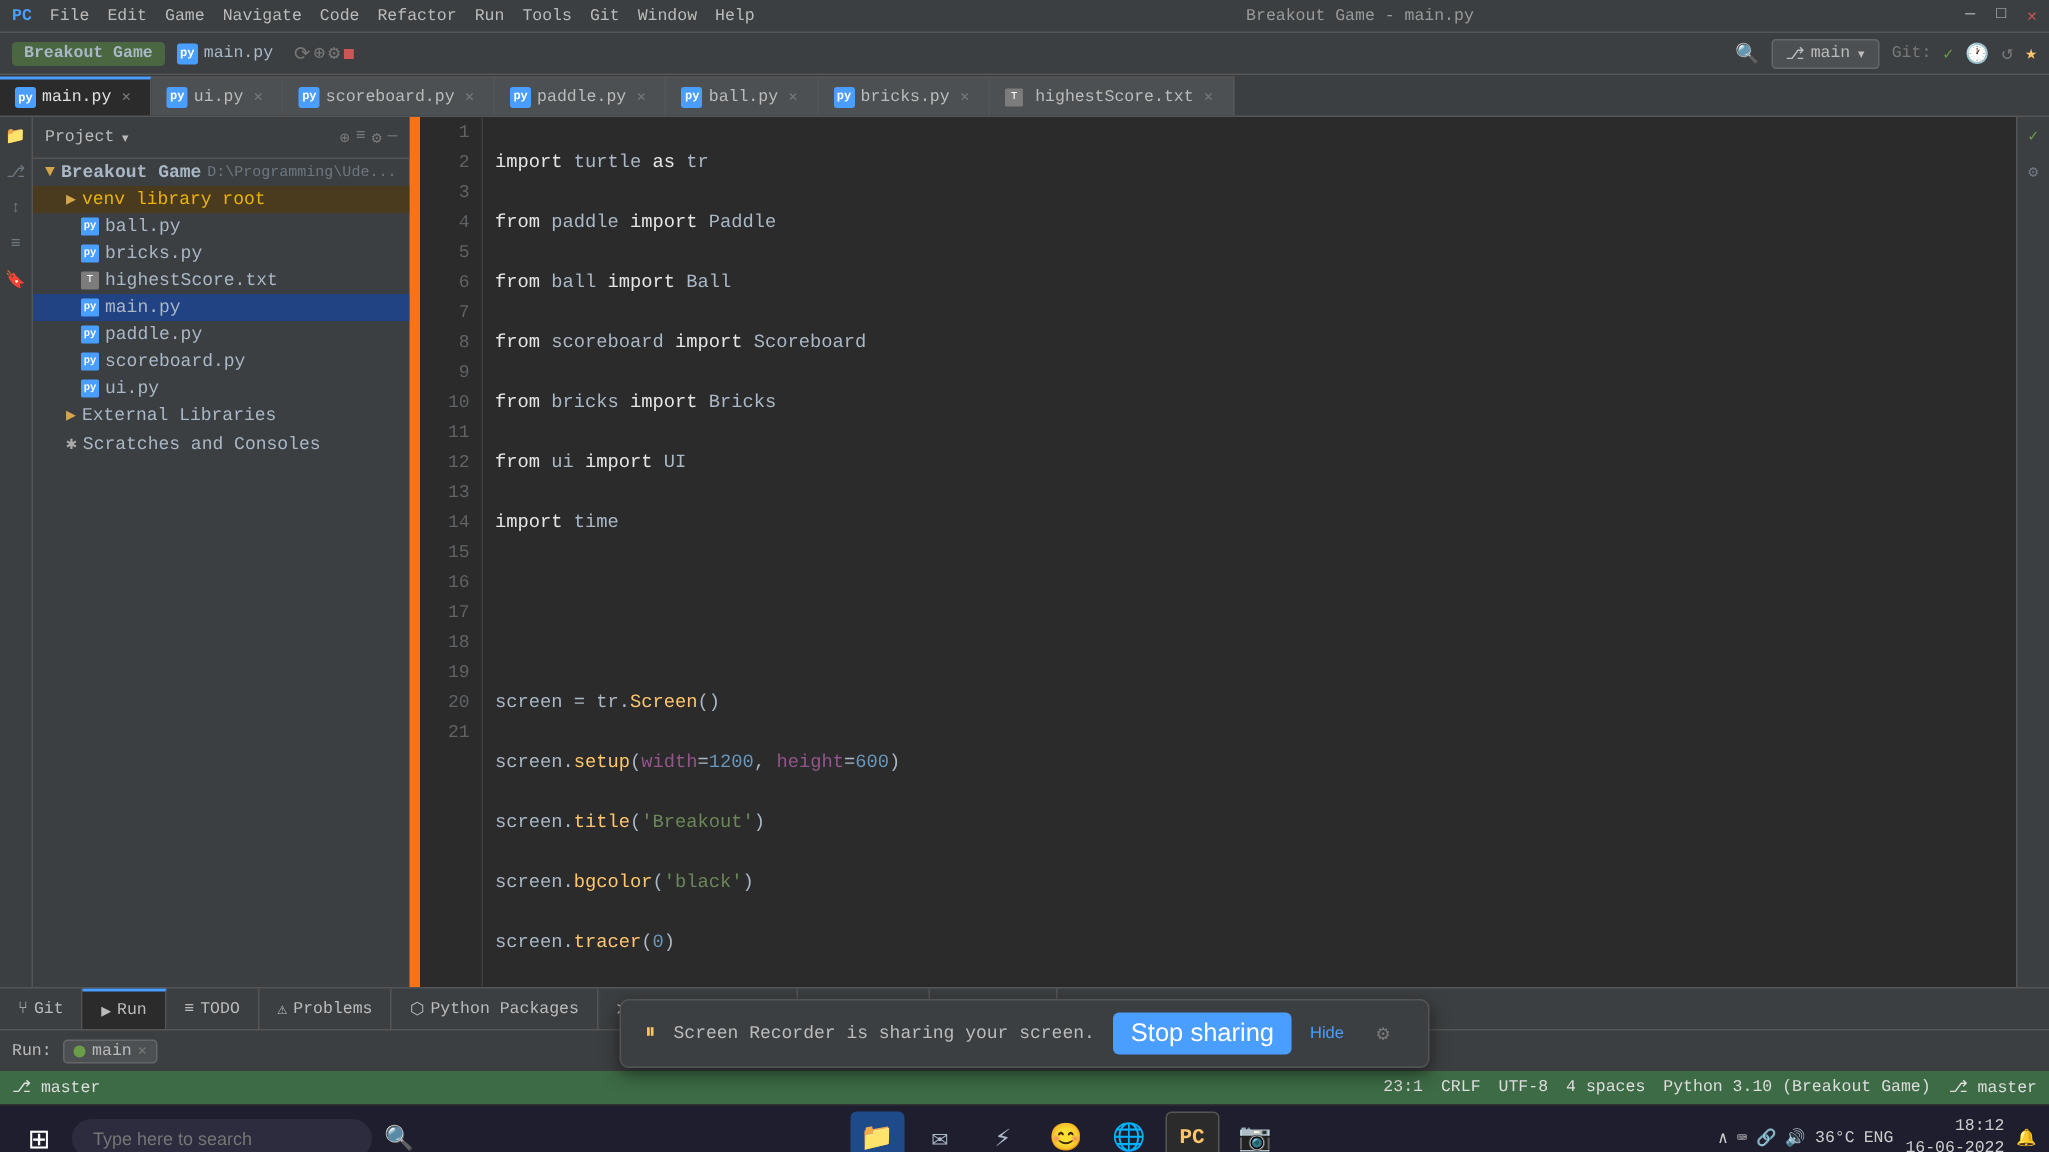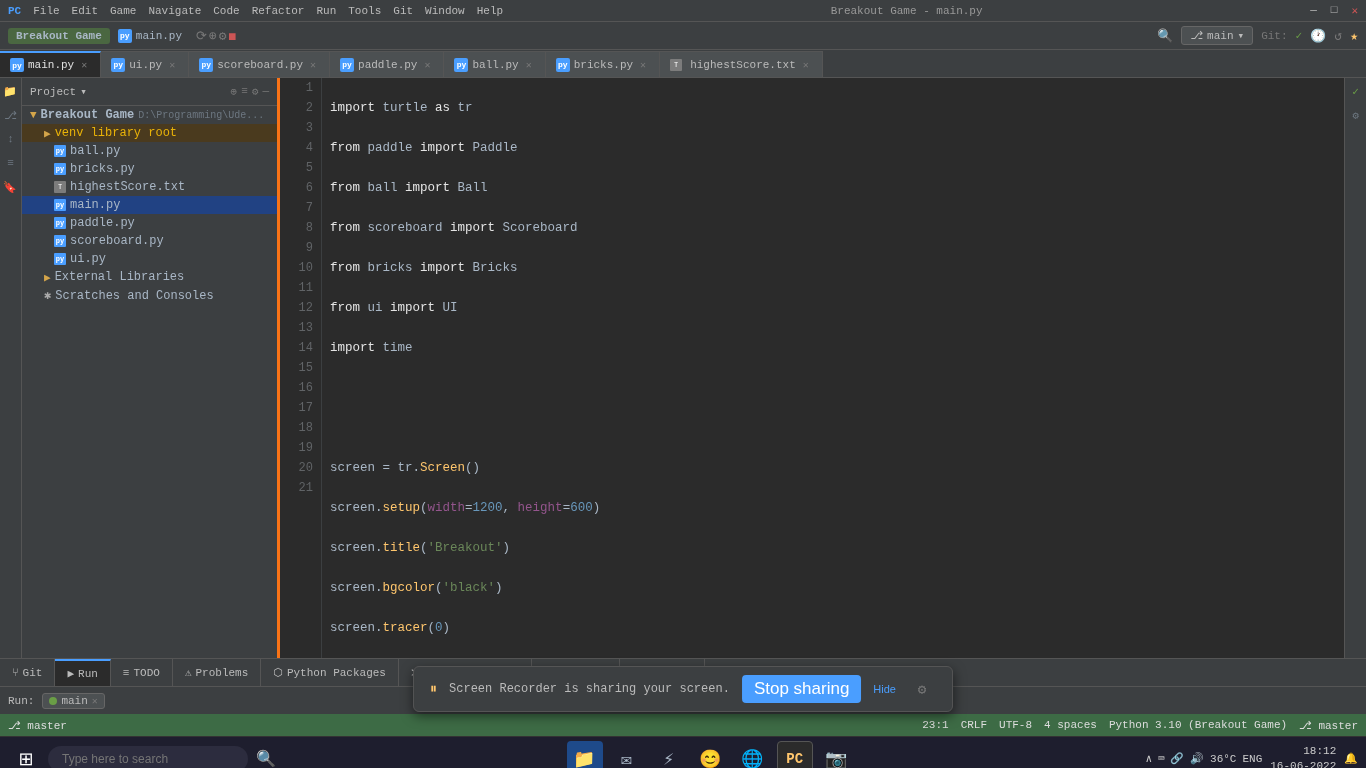--- a/index.html
+++ b/index.html
@@ -135,21 +135,21 @@
       cursor: pointer;
       display: flex;
       align-items: center;
       justify-content: center;
     }
 
     
     #file-tree {
       width: 258px;
       background: #3c3f41;
-      border-right: 3px solid #f97316;
+      border-right: 7px solid #f97316;
       overflow-y: auto;
     }
     .tree-header {
       height: 28px;
       background: #3c3f41;
       display: flex;
       align-items: center;
       justify-content: space-between;
       padding: 0 8px;
       border-bottom: 1px solid #555;

